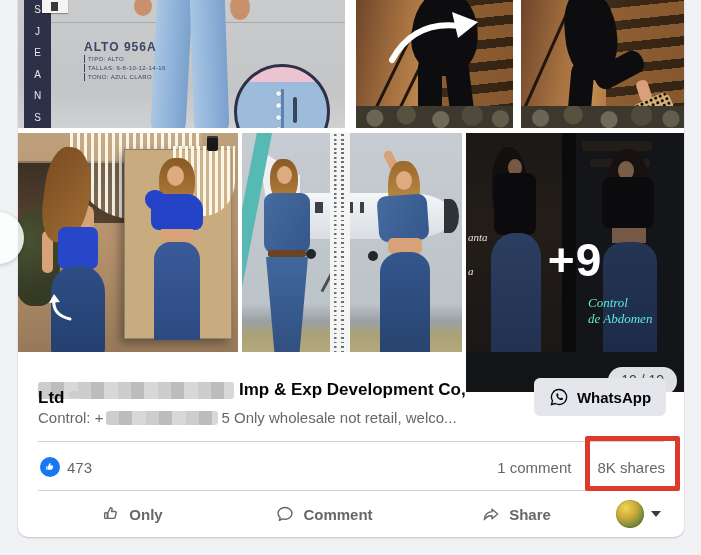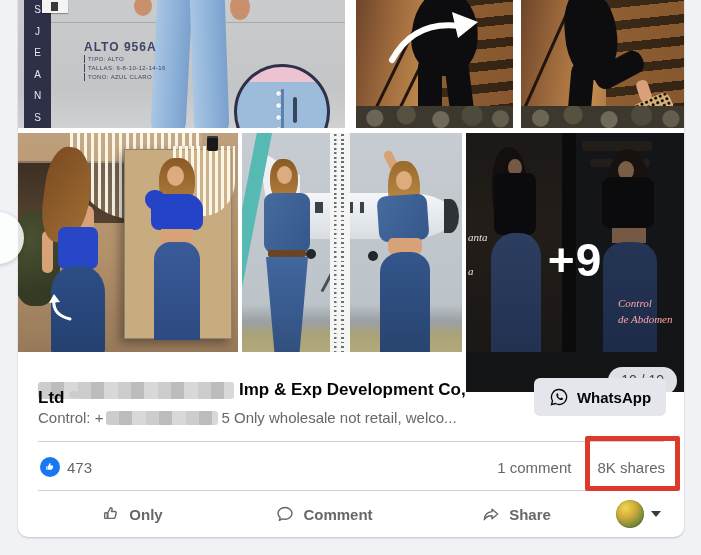--- a/index.html
+++ b/index.html
@@ -106,21 +106,21 @@
   .pe-jeansL { position:absolute; left:25px; top:100px; width:50px; height:119px; background:linear-gradient(180deg,#4b6eae,#3a5590); border-radius:46% 42% 0 0/22% 20% 0 0; }
   .pe-hairR { position:absolute; left:142px; top:16px; width:40px; height:70px; background:#241a12; border-radius:50% 50% 45% 55%; }
   .pe-faceR { position:absolute; left:152px; top:28px; width:16px; height:19px; border-radius:50%; background:#dcab7e; }
   .pe-topR { position:absolute; left:136px; top:44px; width:52px; height:52px; background:#0c0c0e; border-radius:9px; }
   .pe-midR { position:absolute; left:146px; top:95px; width:34px; height:15px; background:#d8a278; }
   .pe-jeansR { position:absolute; left:137px; top:109px; width:54px; height:110px; background:linear-gradient(180deg,#3c5c98,#2f4a7e); border-radius:40% 40% 0 0/18% 18% 0 0; }
   .pe-shade { position:absolute; inset:0; background:rgba(10,11,13,.48); }
   .pe-col { position:absolute; left:96px; top:0; width:14px; height:219px; background:rgba(0,0,0,.55); }
   .pe-more { position:absolute; left:50%; top:50%; transform:translate(-50%,-56%); color:#fff; font-size:46px; font-weight:600; letter-spacing:1px; }
   .pe-frag { position:absolute; color:#e9e4da; font-family:"Liberation Serif", serif; font-style:italic; font-size:11px; }
-  .pe-cap { position:absolute; left:122px; top:162px; color:#fca5a5; font-family:"Liberation Serif", serif; font-style:italic; font-size:11px; line-height:16px;margin-left:30px; }
+  .pe-cap { position:absolute; left:122px; top:162px; color:#5eead4; font-family:"Liberation Serif", serif; font-style:italic; font-size:13px; line-height:16px; }
   .pe-pill { position:absolute; right:7px; bottom:-3px; background:rgba(233,235,238,.95); color:#3c3e40;
              font-size:14px; padding:5px 13px 7px; border-radius:14px; }
 
   
   .title-line { position:absolute; left:20px; display:flex; align-items:center; gap:5px;
                 font-size:17px; font-weight:700; color:#050505; }
   .t1 { top:380px; } .t2 { top:388px; }
   .redact { border-radius:3px; filter:blur(.6px);
             background:repeating-linear-gradient(90deg,#cdcdcd 0 13px,#bcbcbc 13px 26px,#d8d8d8 26px 40px); }
   .r-name { width:196px; height:17px; }

